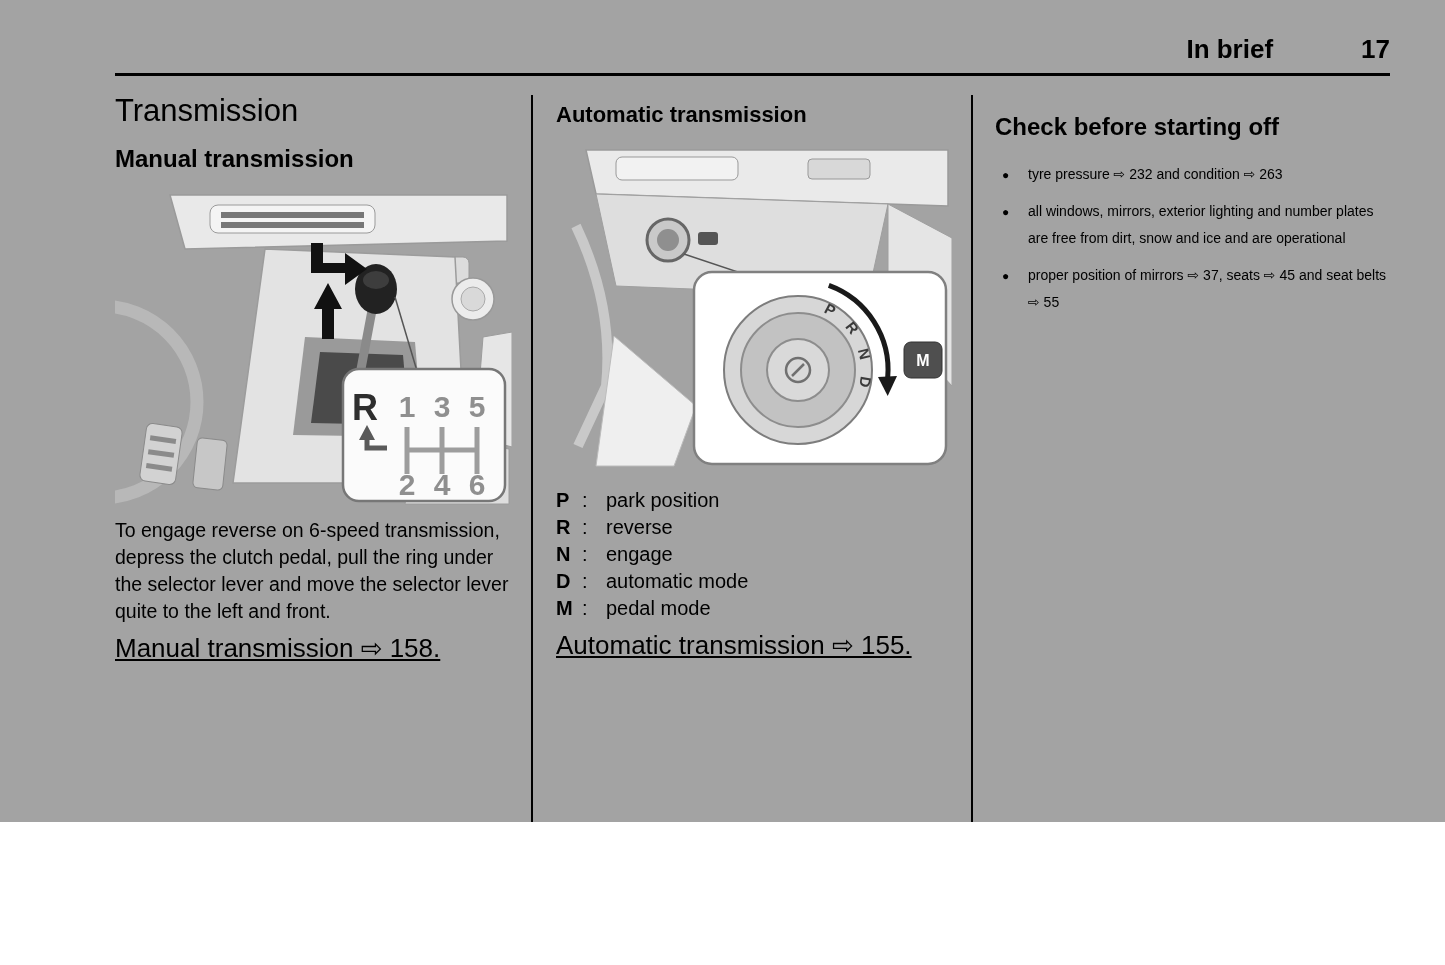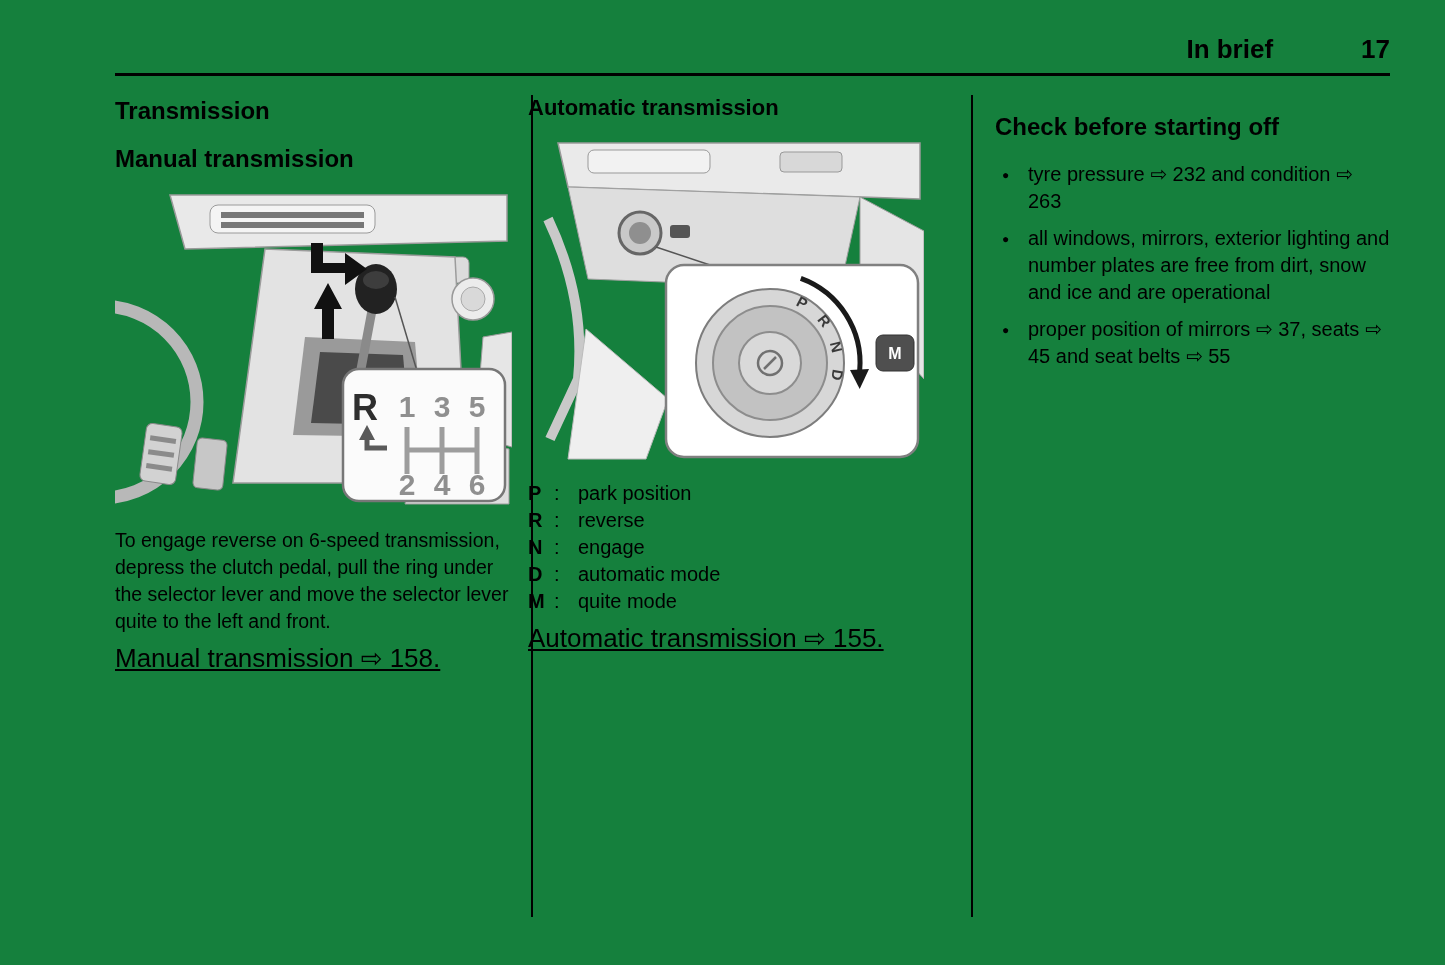--- a/index.html
+++ b/index.html
@@ -1,50 +1,50 @@
 <!DOCTYPE html>
 <html><head>
 <meta charset="utf-8">
 <style>
   * { margin:0; padding:0; box-sizing:border-box; }
   html,body { width:1445px; height:965px; background:#fff; }
   body { font-family:"Liberation Sans","DejaVu Sans",sans-serif; color:#000; }
-  .page { position:relative; width:1445px; height:965px; overflow:hidden; background:#15803d; }
+  .page { position:relative; width:1445px; height:822px; overflow:hidden; background:#a3a3a3; }
 
   .page-header { position:absolute; left:115px; top:34px; width:1275px;
                  display:flex; justify-content:flex-end; align-items:baseline; gap:88px;
                  font-weight:bold; font-size:26px; }
   .rule { position:absolute; left:115px; top:73px; width:1275px; height:3px; background:#000; }
 
   .vdiv { position:absolute; top:95px; height:822px; width:2px; background:#000; }
   .vdiv1 { left:531px; }
   .vdiv2 { left:971px; }
 
   .col { position:absolute; top:95px; }
   .col-left   { left:115px; width:397px; }
-  .col-middle { left:528px; width:396px; }
+  .col-middle { left:556px; width:396px;margin-top:7px; }
   .col-right  { left:995px; width:396px; }
 
-  h1.col-title { font-size:24px; line-height:32px; font-weight:bold; }
+  h1.col-title { font-size:31px; line-height:32px; font-weight:normal; }
   h2.sub-title { font-size:24px; line-height:24px; font-weight:bold; margin-top:20px; }
   h2.mid-title { font-size:22px; line-height:26px; font-weight:bold; }
 
   figure.fig { margin-top:16px; }
   figure.fig svg { display:block; }
   svg text { font-family:"Liberation Sans","DejaVu Sans",sans-serif; }
 
-  p.body { font-size:19.5px; line-height:27px; margin-top:22px; }
+  p.body { font-size:19.5px; line-height:27px; margin-top:12px; }
   p.ref  { font-size:26px; line-height:27px; margin-top:10px;text-decoration:underline; }
 
   .legend { margin-top:18px; font-size:20px; }
   .legend-row { display:flex; line-height:27px; }
   .legend-key { font-weight:bold; width:26px; }
   .legend-colon { width:24px; }
 
-  ul.checklist { list-style:none; margin-top:22px; font-size:20px; line-height:27px; }
+  ul.checklist { list-style:none; margin-top:22px; font-size:14px; line-height:27px; }
   ul.checklist li { position:relative; padding-left:33px; margin-bottom:10px; }
   ul.checklist li::before { content:"●"; position:absolute; left:7px; top:1px; font-size:12px; line-height:27px; }
 </style>
 </head>
 <body>
 
 <div class="page">
 
   <header class="page-header">
     <span>In brief</span>
@@ -188,21 +188,21 @@
         <span class="legend-desc">engage</span>
       </div>
       <div class="legend-row">
         <span class="legend-key">D</span>
         <span class="legend-colon">:</span>
         <span class="legend-desc">automatic mode</span>
       </div>
       <div class="legend-row">
         <span class="legend-key">M</span>
         <span class="legend-colon">:</span>
-        <span class="legend-desc">quite mode</span>
+        <span class="legend-desc">pedal mode</span>
       </div>
     </div>
 
     <p class="ref">Automatic transmission ⇨ 155.</p>
   </section>
 
   <div class="vdiv vdiv2"></div>
 
   <section class="col col-right">
     <h2 class="sub-title">Check before starting off</h2>

